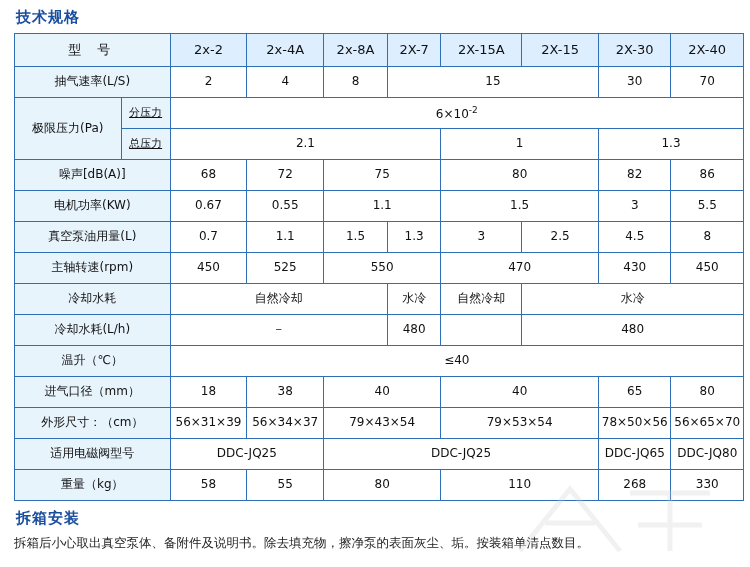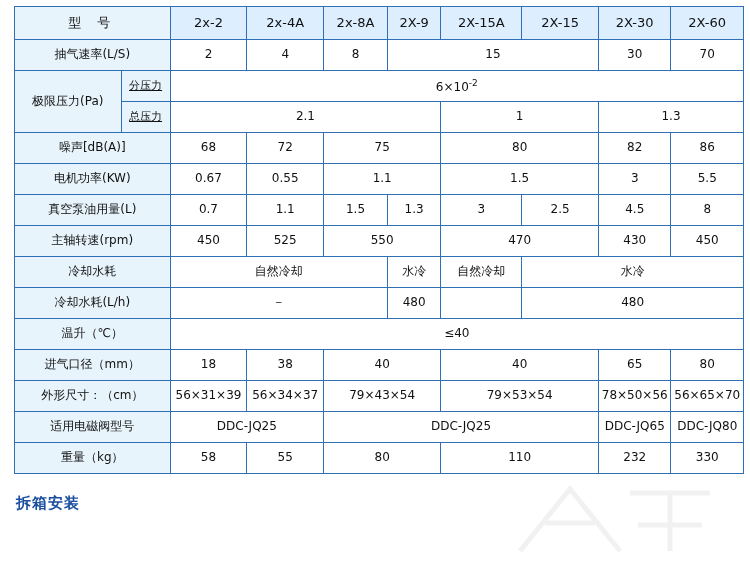--- a/index.html
+++ b/index.html
@@ -23,21 +23,21 @@
     padding: 6px 10px 0 10px;
   }
   .section-title {
     font-size: 15px;
     font-weight: bold;
     color: #1a4fa0;
     letter-spacing: 1px;
     margin: 2px 0 6px 6px;
   }
   .section-title.lower {
-    margin-top: 20px;
+    margin-top: 8px;
   }
   table.spec {
     border-collapse: collapse;
     width: 730px;
     margin-left: 4px;
     table-layout: fixed;
     background: #ffffff;
   }
   table.spec td, table.spec th {
     border: 1px solid #2f6fb5;
@@ -89,45 +89,46 @@
     pointer-events: none;
     opacity: 0.35;
   }
   .watermark svg { display: block; }
 </style>
 </head>
 <body>
 
 <div class="page">
 
+  <div class="section-title">技术规格</div>
 
   <table class="spec">
     <colgroup>
       <col style="width:100px">
       <col style="width:46px">
       <col style="width:72px">
       <col style="width:72px">
       <col style="width:60px">
       <col style="width:50px">
       <col style="width:76px">
       <col style="width:72px">
       <col style="width:68px">
       <col style="width:68px">
     </colgroup>
     <tbody>
       <tr class="header">
         <td class="rowlabel modelhead" colspan="2">型    号</td>
         <td>2x-2</td>
         <td>2x-4A</td>
         <td>2x-8A</td>
-        <td>2X-9</td>
+        <td>2X-7</td>
         <td>2X-15A</td>
         <td>2X-15</td>
         <td>2X-30</td>
-        <td>2X-60</td>
+        <td>2X-40</td>
       </tr>
 
       <tr>
         <td class="rowlabel" colspan="2">抽气速率(L/S)</td>
         <td>2</td>
         <td>4</td>
         <td>8</td>
         <td colspan="3">15</td>
         <td>30</td>
         <td>70</td>
@@ -236,27 +237,28 @@
         <td>DDC-JQ65</td>
         <td>DDC-JQ80</td>
       </tr>
 
       <tr>
         <td class="rowlabel" colspan="2">重量（kg）</td>
         <td>58</td>
         <td>55</td>
         <td colspan="2">80</td>
         <td colspan="2">110</td>
-        <td>232</td>
+        <td>268</td>
         <td>330</td>
       </tr>
     </tbody>
   </table>
 
   <div class="section-title lower">拆箱安装</div>
+  <div class="body-text">拆箱后小心取出真空泵体、备附件及说明书。除去填充物，擦净泵的表面灰尘、垢。按装箱单清点数目。</div>
 
   <div class="watermark">
     <svg width="230" height="80" viewBox="0 0 230 80" aria-hidden="true">
       <g stroke="#cfcfcf" stroke-width="5" fill="none" opacity="0.8">
         <path d="M10 70 L60 8 L110 70"></path>
         <path d="M35 42 L85 42"></path>
         <path d="M120 12 L200 12"></path>
         <path d="M160 12 L160 70"></path>
         <path d="M128 44 L192 44"></path>
       </g>

